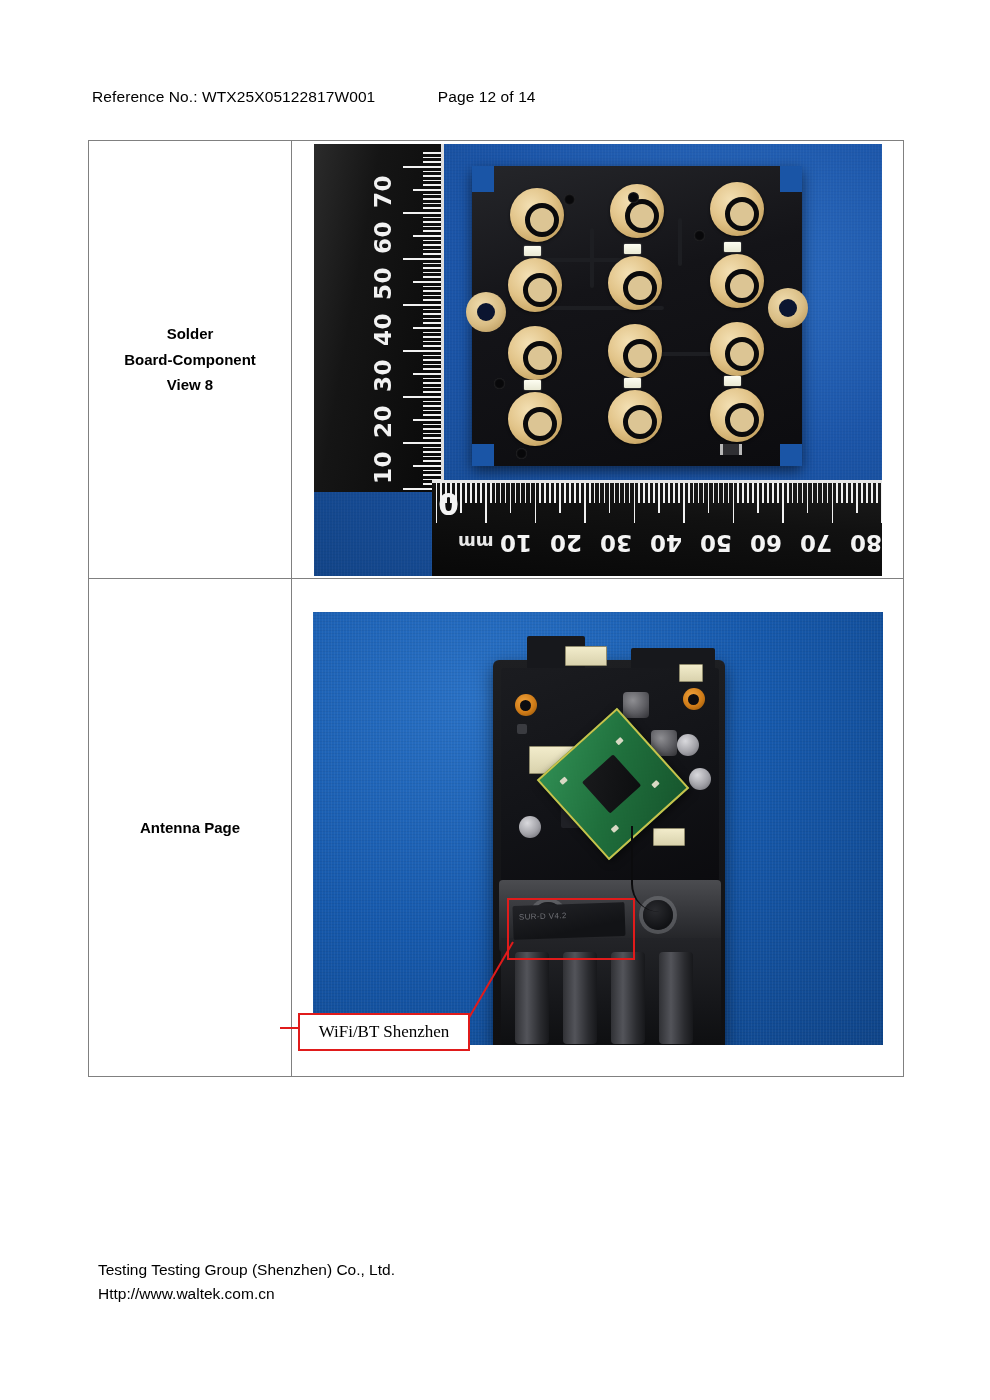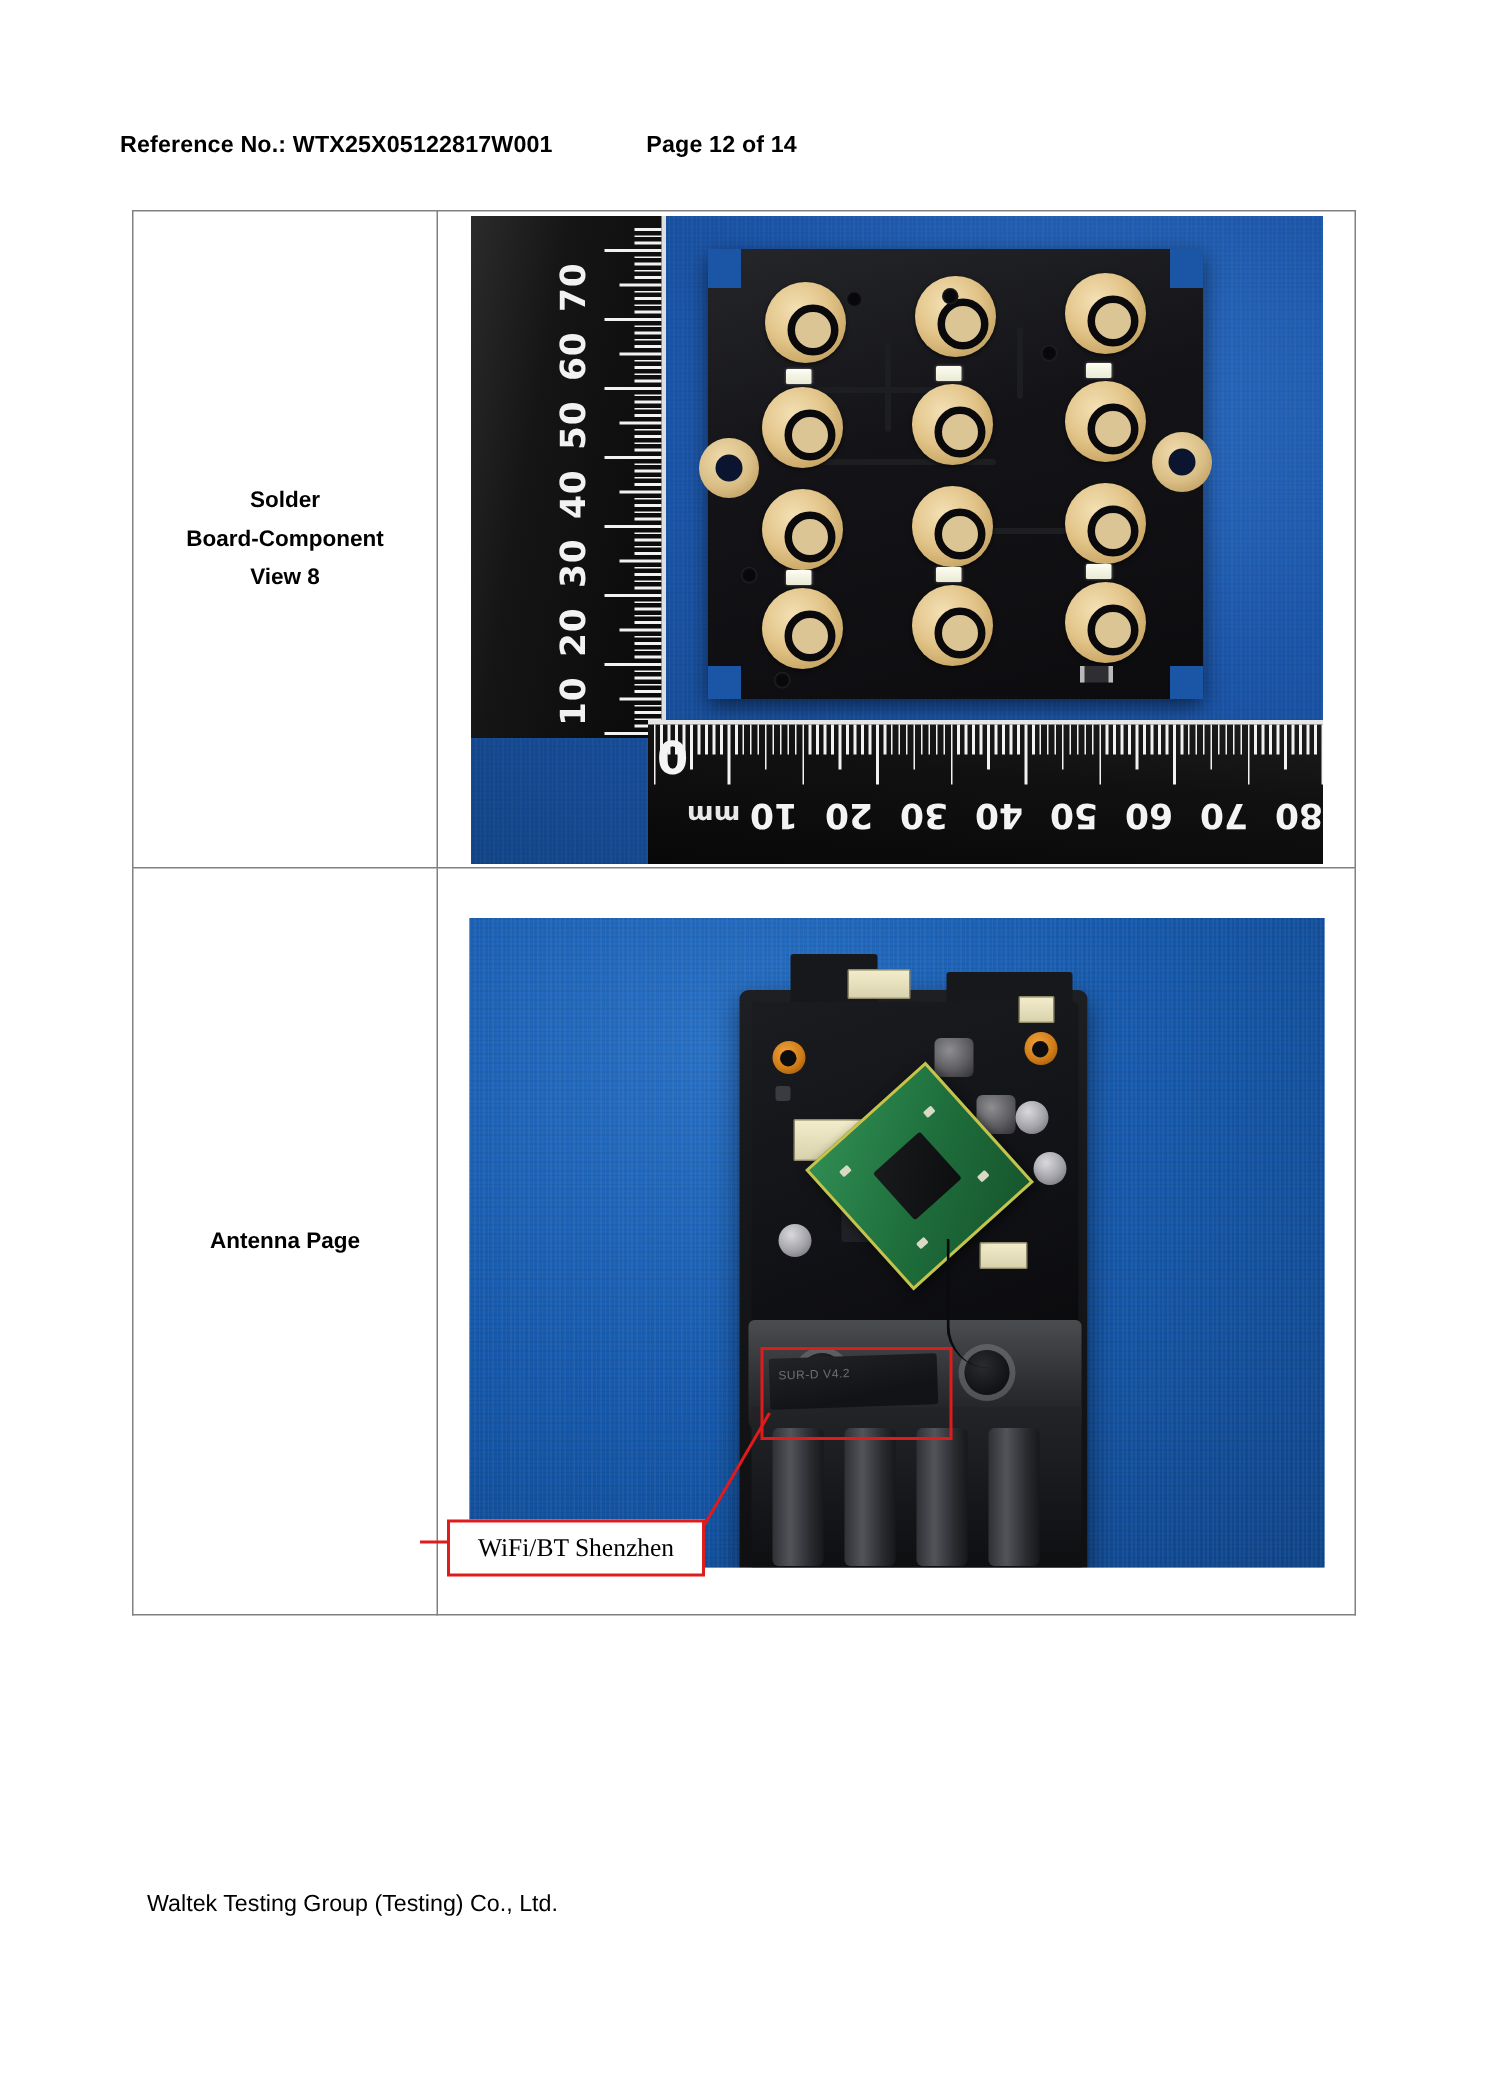--- a/index.html
+++ b/index.html
@@ -12,27 +12,26 @@
     height: 1400px;
     position: relative;
     font-family: "Liberation Sans", sans-serif;
     color: #000;
     overflow: hidden;
   }
 
   
   .page-header {
     position: absolute;
-    left: 80px;
+    left: 92px;
     top: 88px;
     width: 810px;
     font-size: 15.5px;
     letter-spacing: 0.1px;
     white-space: nowrap;
-    font-weight: bold;
   }
   .page-header .ref { display: inline-block; }
   .page-header .pageno { display: inline-block; margin-left: 58px; }
 
   
   .figure-table {
     position: absolute;
     left: 88px;
     top: 140px;
     width: 815px;
@@ -755,14 +754,15 @@
 
 <svg class="leader-svg" viewBox="0 0 320 140">
   <polyline points="233,22 183,108 0,108" fill="none" stroke="#e01b1b" stroke-width="2"></polyline>
 </svg>
 
 <div class="callout-box">
   <span>WiFi/BT Shenzhen</span>
 </div>
 
 <div class="page-footer">
-  <div>Waltek Testing Group (Testing) Co., Ltd.</div>
+  <div>Testing Testing Group (Shenzhen) Co., Ltd.</div>
+  <div>Http://www.waltek.com.cn</div>
 </div>
 
 </body></html>

